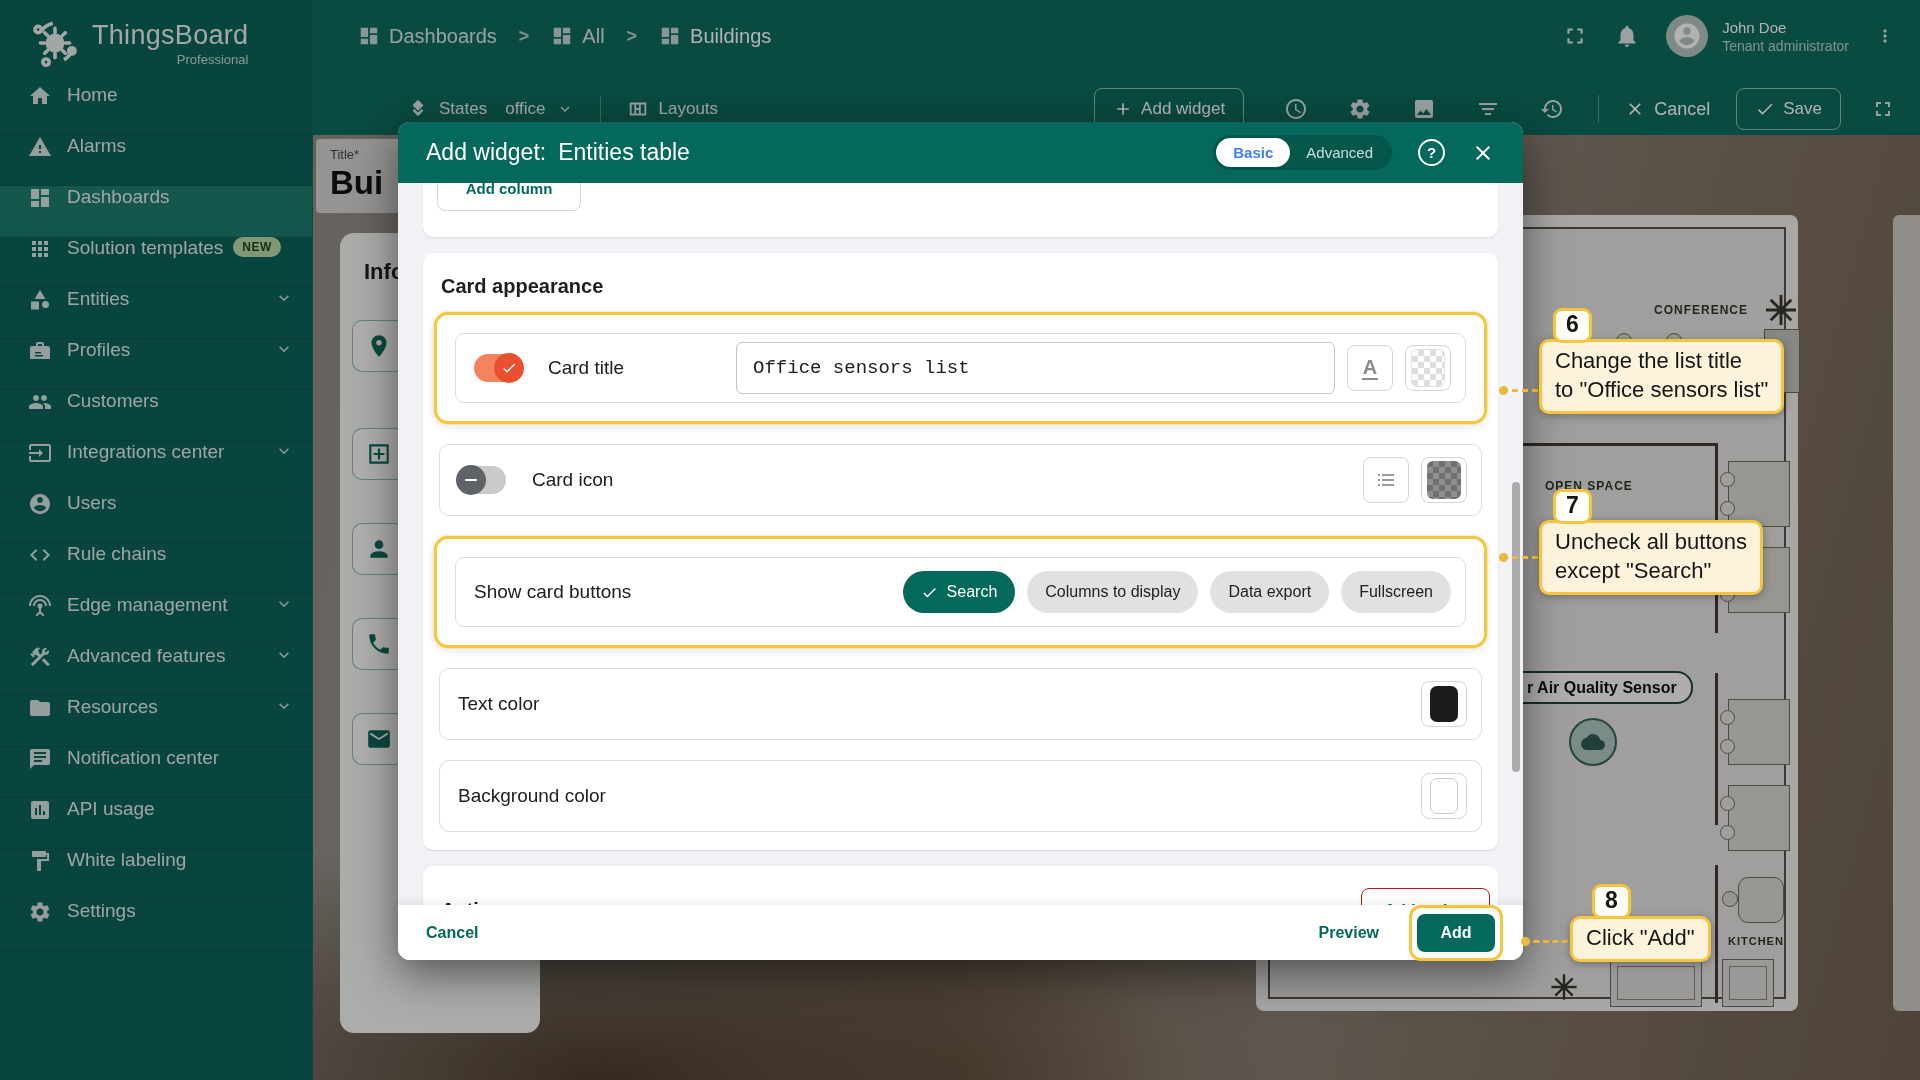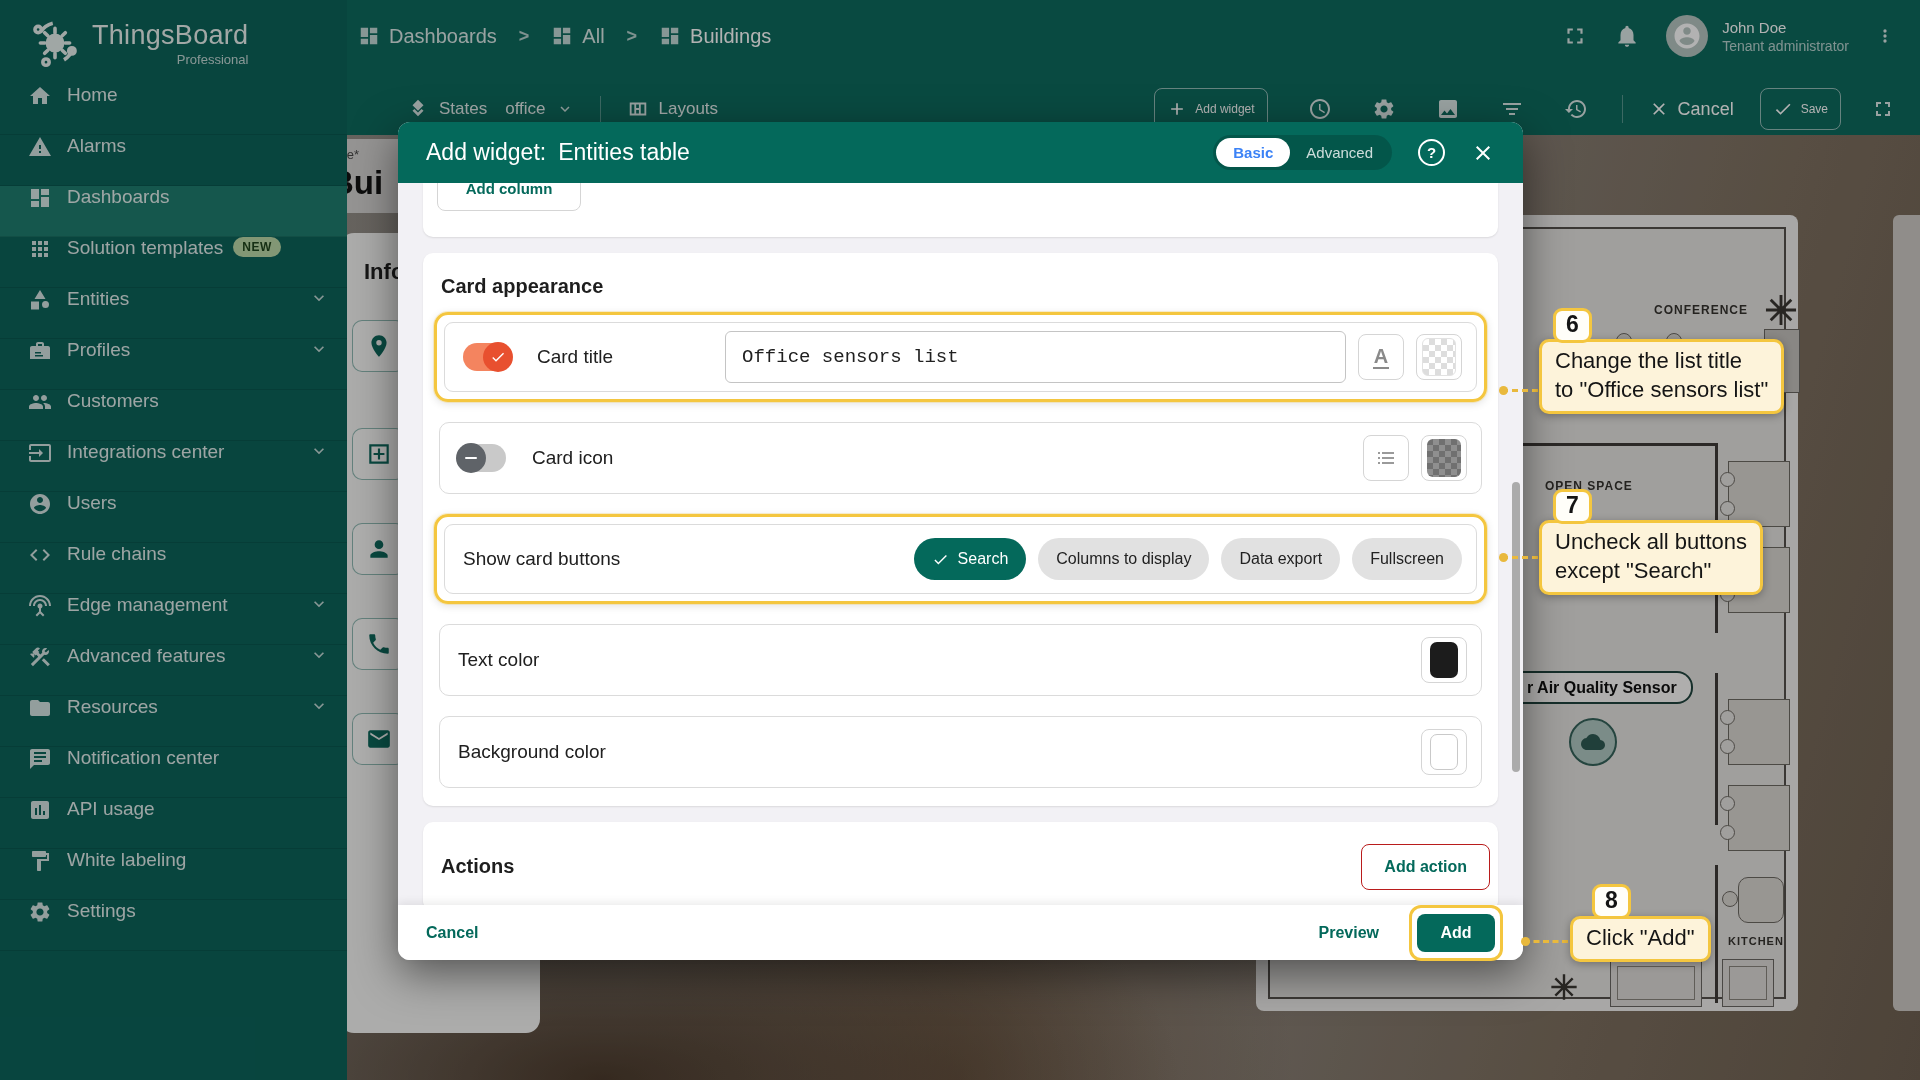--- a/index.html
+++ b/index.html
@@ -1,20 +1,20 @@
 <!DOCTYPE html>
 <html><head>
 <meta charset="utf-8">
 <style>
   * { margin:0; padding:0; box-sizing:border-box; }
   body { font-family:"Liberation Sans","DejaVu Sans",sans-serif; background:#222; }
   .stage { position:relative; width:1920px; height:1080px; overflow:hidden; background:#0E6A5E; }
 
   
-  .sidebar { position:absolute; left:0; top:0; width:347px; height:1080px; background:#0C635A; z-index:2; }
+  .sidebar { position:absolute; left:0; top:0; width:312px; height:1080px; background:#0C635A; z-index:2; }
   .logo-block { height:86px; display:flex; align-items:center; padding:0 20px 0 28px; }
   .logo-icon { width:54px; height:54px; color:#E6EFEC; }
   .logo-text { margin-left:10px; }
   .logo-name { font-size:27px; color:#E9F1EE; font-weight:500; letter-spacing:.3px; }
   .logo-sub { font-size:13px; color:rgba(255,255,255,.75); text-align:right; margin-top:1px; }
   .nav { position:absolute; top:84px; left:0; right:0; }
   .nav-item { height:51px; display:flex; align-items:flex-start; padding:0 18px 0 28px; border-bottom:1px solid rgba(0,0,0,.10); cursor:pointer; }
   .nav-item.active { background:#1F7D6F; }
   .nav-ic { width:24px; height:24px; color:rgba(255,255,255,.82); flex:none; }
   .nav-ic svg, .ic svg { width:100%; height:100%; display:block; fill:currentColor; }
@@ -38,21 +38,21 @@
   .user-name { font-size:15px; color:#fff; }
   .user-role { font-size:14px; color:rgba(255,255,255,.7); margin-top:2px; }
 
   .toolbar-row { position:absolute; left:0; top:83px; right:0; height:52px; display:flex; align-items:center; }
   .tl-left { display:flex; align-items:center; margin-left:94px; gap:10px; color:rgba(255,255,255,.9); }
   .tl-ic { width:22px; height:22px; color:rgba(255,255,255,.85); }
   .tl-text { font-size:17px; }
   .tl-caret { width:18px; height:18px; color:rgba(255,255,255,.8); }
   .tl-div { width:1px; height:26px; background:rgba(255,255,255,.3); margin:0 16px; }
   .tl-right { position:absolute; right:25px; display:flex; align-items:center; gap:0; }
-  .btn-outline-light { display:flex; align-items:center; gap:8px; border:1px solid rgba(255,255,255,.55); border-radius:8px; height:42px; padding:0 12px; color:#fff; font-size:12px; cursor:pointer; }
+  .btn-outline-light { display:flex; align-items:center; gap:8px; border:1px solid rgba(255,255,255,.55); border-radius:8px; height:42px; padding:0 18px; color:#fff; font-size:17px; cursor:pointer; }
   .btn-outline-light .ic { width:20px; height:20px; }
   .tl-iconbtn { width:24px; height:24px; color:rgba(255,255,255,.85); margin-left:40px; cursor:pointer; }
   .tl-divider2 { width:1px; height:28px; background:rgba(255,255,255,.3); margin-left:34px; }
   .txtbtn { display:flex; align-items:center; gap:9px; color:#fff; font-size:18px; margin-left:26px; cursor:pointer; }
   .txtbtn .ic { width:20px; height:20px; }
   .savebtn { margin-left:26px; }
   .fs-last { margin-left:30px; }
 
   
   .content { position:absolute; left:313px; top:135px; width:1607px; height:945px; z-index:1;
@@ -104,21 +104,21 @@
   .help-circle { width:27px; height:27px; border:2.5px solid #fff; border-radius:50%; color:#fff; font-weight:bold; font-size:15px; display:flex; align-items:center; justify-content:center; margin-left:26px; cursor:pointer; }
   .mh-close { width:24px; height:24px; color:#fff; margin-left:26px; cursor:pointer; }
 
   .modal-body { position:relative; height:722px; padding:0 25px; overflow:hidden; }
   .card-top { position:relative; height:54px; background:#fff; border-radius:0 0 10px 10px; overflow:hidden; box-shadow:0 1px 2px rgba(0,0,0,.10); }
   .clipped-btn { position:absolute; left:14px; top:-18px; height:46px; width:144px; border:1px solid #D5D5D5; border-radius:8px; background:#fff; color:#04695B; font-weight:bold; font-size:15px; display:flex; align-items:center; justify-content:center; cursor:pointer; }
   .card { background:#fff; border-radius:10px; box-shadow:0 1px 2px rgba(0,0,0,.10); }
   .card-appearance { margin-top:16px; padding:16px 16px 18px; }
   .section-heading { font-size:20px; font-weight:bold; color:#1E1E1E; padding:6px 2px 0; }
   .row-box { height:72px; border:1px solid #DBDBDB; border-radius:10px; background:#fff; display:flex; align-items:center; padding:0 14px 0 18px; }
-  .ann-ring { border:3px solid #F4C63F; border-radius:14px; padding:7px; margin:14px -5px 0; box-shadow:0 0 0 1px rgba(244,198,63,.25), 0 2px 8px rgba(0,0,0,.12); }
+  .ann-ring { border:3px solid #F4C63F; border-radius:14px; padding:18px; margin:14px -5px 0; box-shadow:0 0 0 1px rgba(244,198,63,.25), 0 2px 8px rgba(0,0,0,.12); }
   .ann-ring .row-box { border-radius:9px; height:70px; }
   .plain-row { margin-top:20px; }
   .row-label { font-size:19px; color:#202020; }
 
   .toggle { width:48px; height:28px; border-radius:14px; position:relative; flex:none; margin-right:26px; cursor:pointer; }
   .toggle.on { background:#F4845F; }
   .toggle.off { background:#C9C9C9; }
   .thumb { position:absolute; top:-1px; width:30px; height:30px; border-radius:50%; display:flex; align-items:center; justify-content:center; color:#fff; }
   .toggle.on .thumb { right:-2px; background:#E8502F; }
   .toggle.off .thumb { left:-2px; background:#5F6368; }

